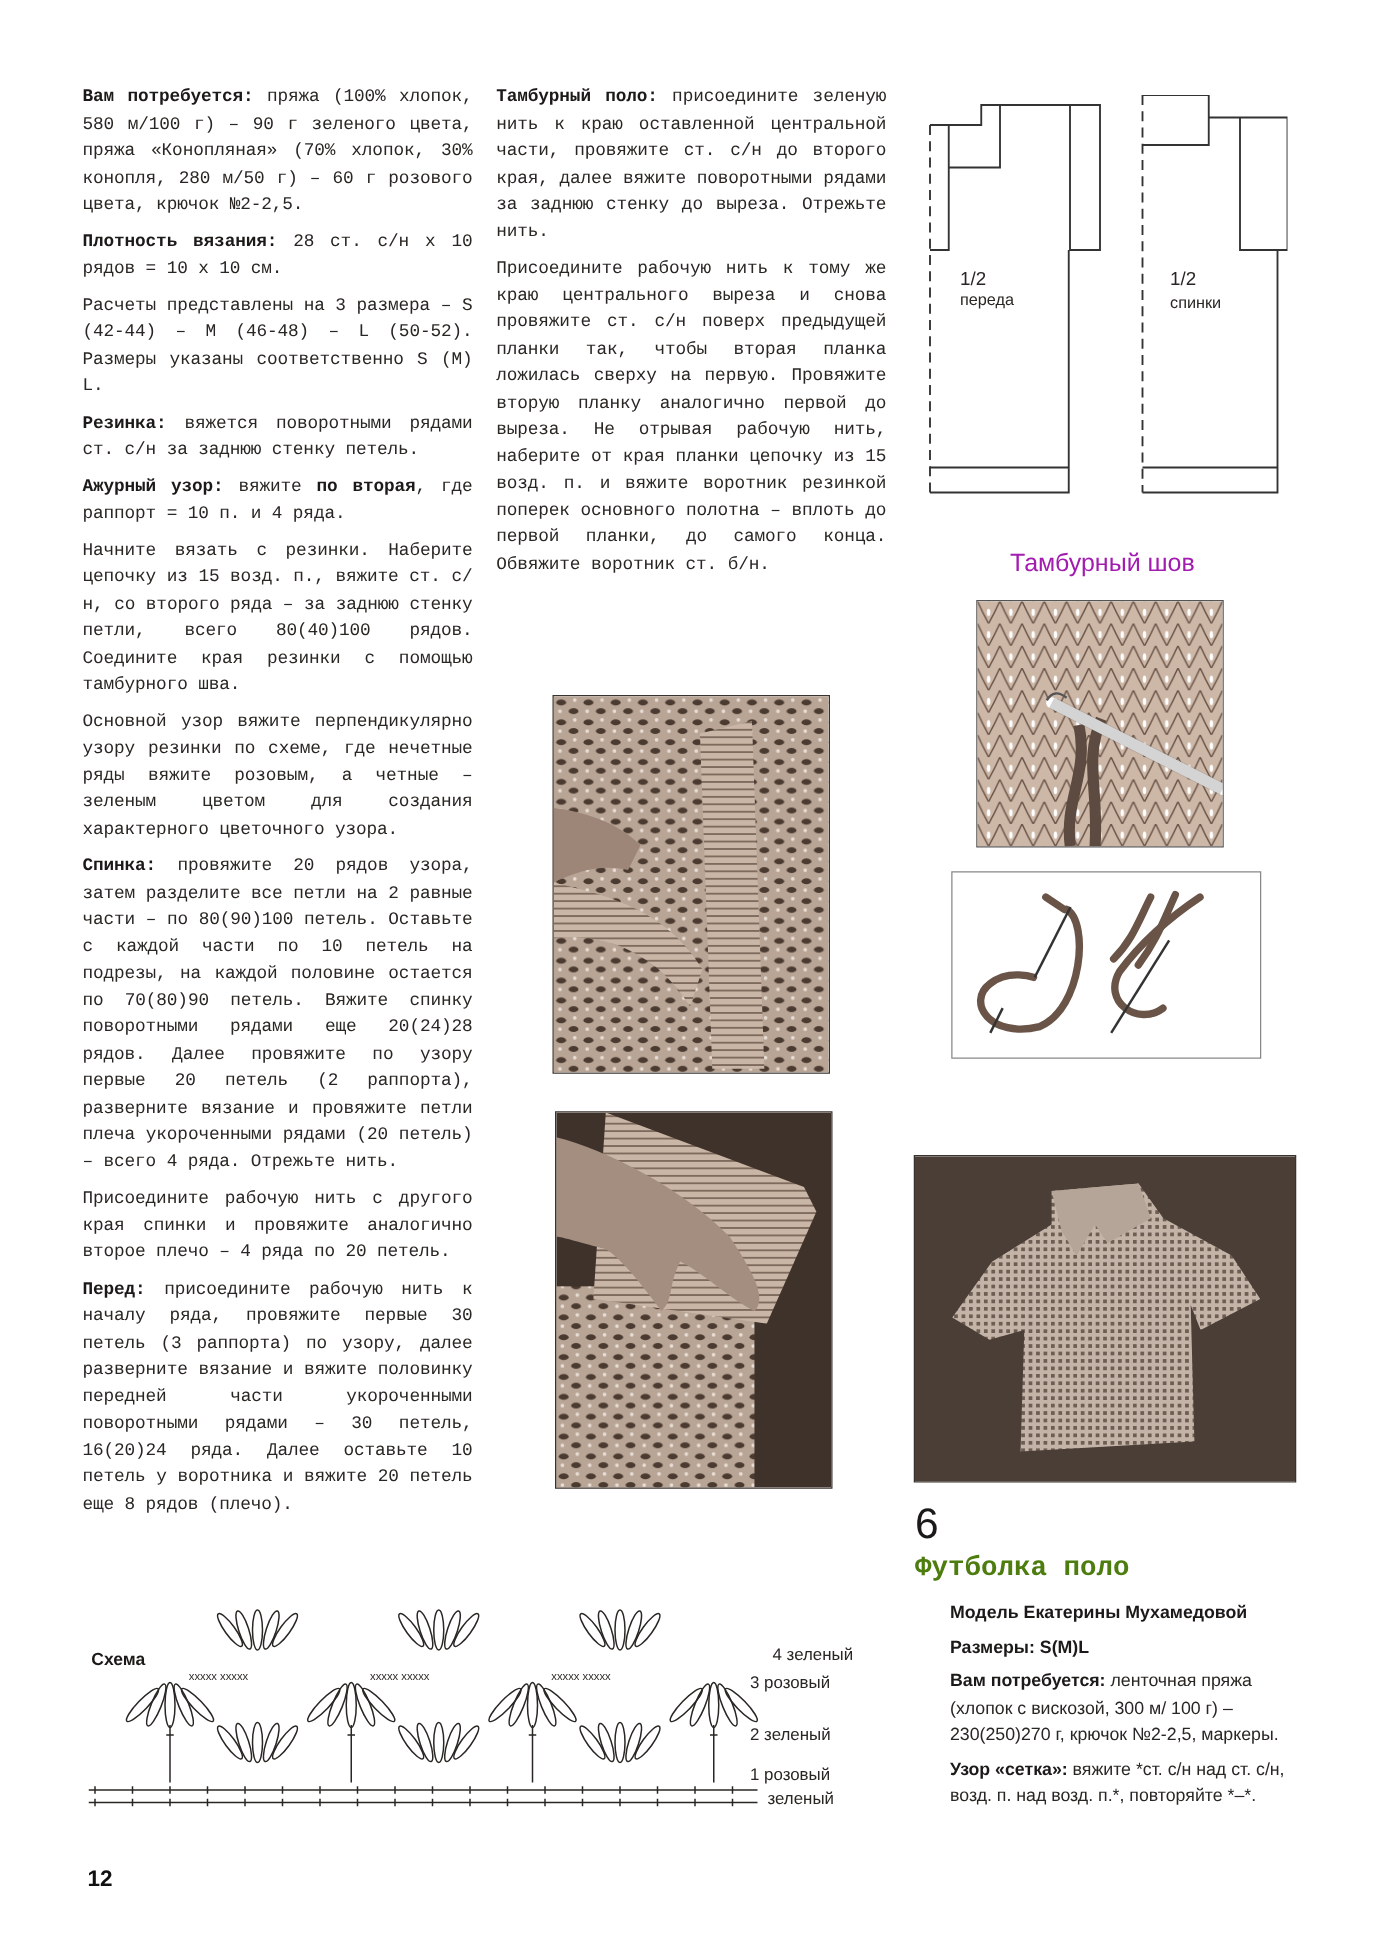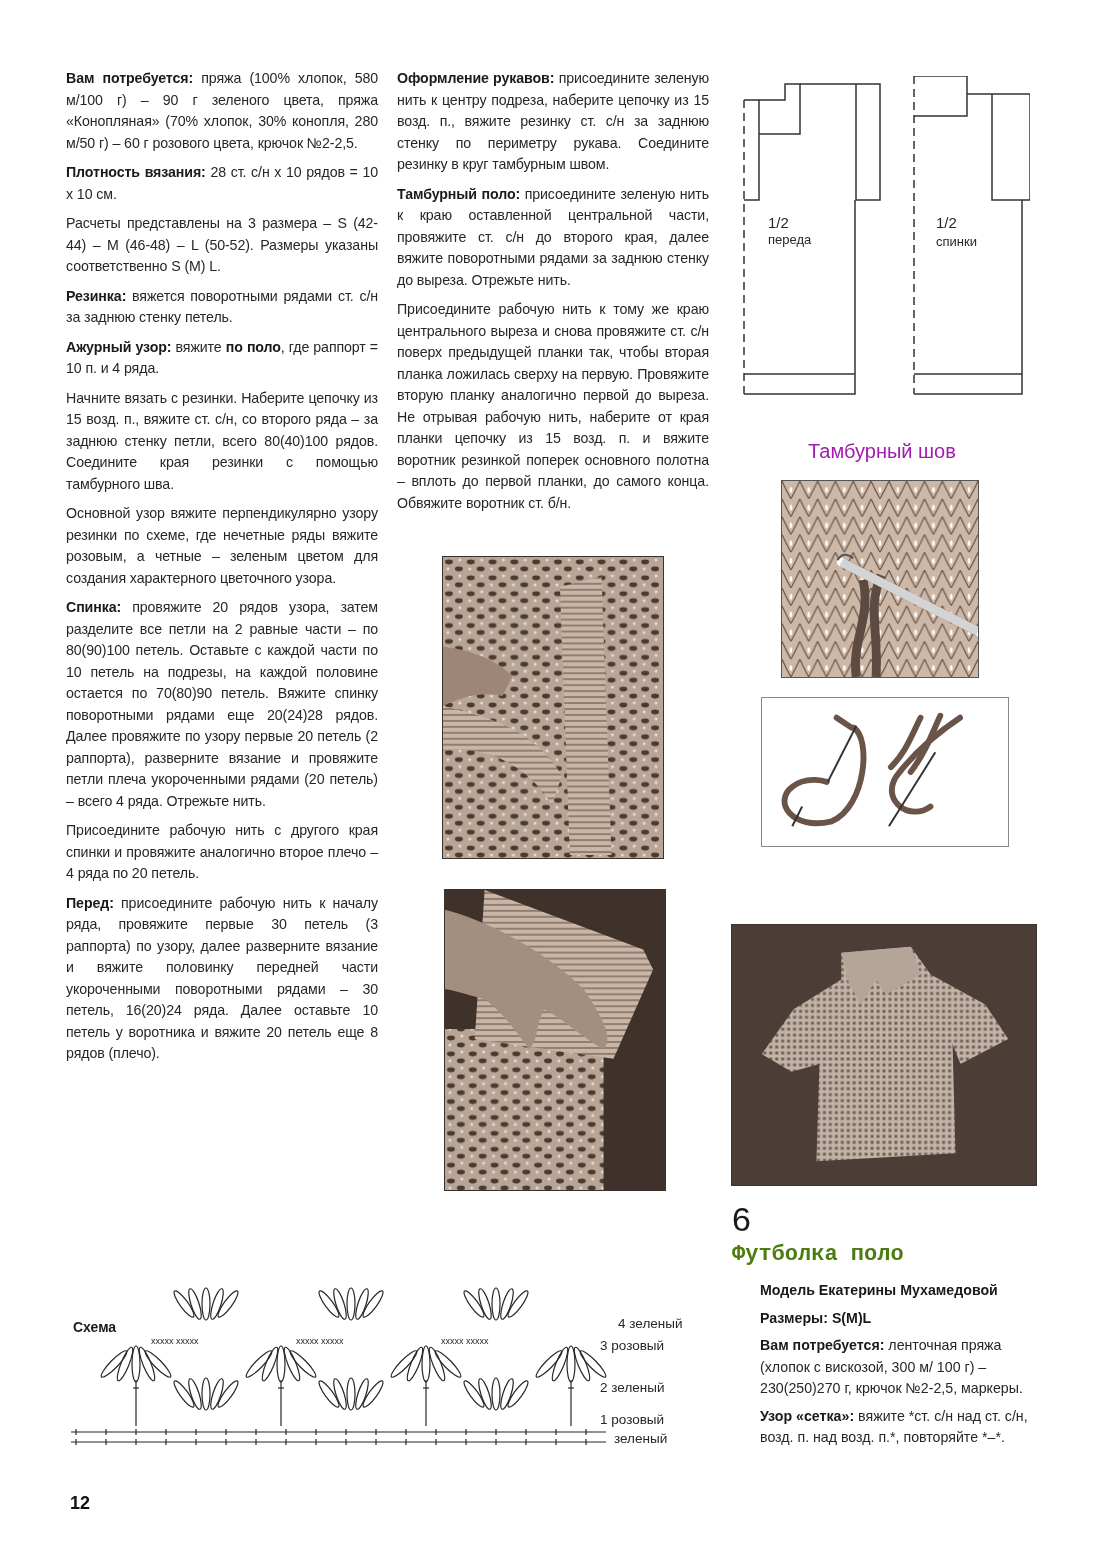--- a/index.html
+++ b/index.html
@@ -1,19 +1,19 @@
 <!DOCTYPE html>
 <html><head>
 <meta charset="utf-8">
 <style>
   * { box-sizing: border-box; margin: 0; padding: 0; }
   html, body { width: 1107px; height: 1557px; background: #ffffff; }
   body { position: relative; font-family: "Liberation Sans", "DejaVu Sans", sans-serif; color: #2a2623; overflow: hidden; }
   .col { position: absolute; font-size: 14.2px; line-height: 21.5px; letter-spacing: -0.1px; }
-  .col p { margin-bottom: 8px; }
+  .col p { margin-bottom: 8px; font-family: Liberation Mono, monospace; }
   .col b { font-weight: bold; color: #1c1a18; }
   #col1 { left: 66px; top: 68px; width: 312px; text-align: justify; }
   #col2 { left: 397px; top: 68px; width: 312px; text-align: justify; }
   .photo { position: absolute; border: 1px solid #3a322c; overflow: hidden; }
   #photo1 { left: 442px; top: 556px; width: 222px; height: 303px; }
   #photo2 { left: 444px; top: 889px; width: 222px; height: 302px; }
   #photo3 { left: 731px; top: 924px; width: 306px; height: 262px; }
   .schematic { position: absolute; left: 730px; top: 76px; width: 300px; height: 340px; }
   .label-tb { position: absolute; left: 808px; top: 440px; font-weight: normal; font-size: 20px; color: #a21caf; }
   #tambur1 { position: absolute; left: 781px; top: 480px; width: 198px; height: 198px; border: 1px solid #555; }
@@ -29,30 +29,29 @@
   #page-number { position: absolute; left: 70px; top: 1493px; font-size: 18px; font-weight: bold; color: #111; }
 </style>
 </head>
 <body>
 
 <div id="col1" class="col">
   <p><b>Вам потребуется:</b><span> пряжа (100% хлопок, 580 м/100 г) – 90 г зеленого цвета, пряжа «Конопляная» (70% хлопок, 30% конопля, 280 м/50 г) – 60 г розового цвета, крючок №2-2,5.</span></p>
   <p><b>Плотность вязания:</b><span> 28 ст. с/н х 10 рядов = 10 х 10 см.</span></p>
   <p><span>Расчеты представлены на 3 размера – S (42-44) – M (46-48) – L (50-52). Размеры указаны соответственно S (M) L.</span></p>
   <p><b>Резинка:</b><span> вяжется поворотными рядами ст. с/н за заднюю стенку петель.</span></p>
-  <p><b>Ажурный узор:</b><span> вяжите </span><b>по поло</b><span>, где раппорт = 10 п. и 4 ряда.</span></p>
+  <p><b>Ажурный узор:</b><span> вяжите </span><b>по вторая</b><span>, где раппорт = 10 п. и 4 ряда.</span></p>
   <p><span>Начните вязать с резинки. Наберите цепочку из 15 возд. п., вяжите ст. с/н, со второго ряда – за заднюю стенку петли, всего 80(40)100 рядов. Соедините края резинки с помощью тамбурного шва.</span></p>
   <p><span>Основной узор вяжите перпендикулярно узору резинки по схеме, где нечетные ряды вяжите розовым, а четные – зеленым цветом для создания характерного цветочного узора.</span></p>
   <p><b>Спинка:</b><span> провяжите 20 рядов узора, затем разделите все петли на 2 равные части – по 80(90)100 петель. Оставьте с каждой части по 10 петель на подрезы, на каждой половине остается по 70(80)90 петель. Вяжите спинку поворотными рядами еще 20(24)28 рядов. Далее провяжите по узору первые 20 петель (2 раппорта), разверните вязание и провяжите петли плеча укороченными рядами (20 петель) – всего 4 ряда. Отрежьте нить.</span></p>
   <p><span>Присоедините рабочую нить с другого края спинки и провяжите аналогично второе плечо – 4 ряда по 20 петель.</span></p>
   <p><b>Перед:</b><span> присоедините рабочую нить к началу ряда, провяжите первые 30 петель (3 раппорта) по узору, далее разверните вязание и вяжите половинку передней части укороченными поворотными рядами – 30 петель, 16(20)24 ряда. Далее оставьте 10 петель у воротника и вяжите 20 петель еще 8 рядов (плечо).</span></p>
 </div>
 
 <div id="col2" class="col">
-  <p><b>Оформление рукавов:</b><span> присоедините зеленую нить к центру подреза, наберите цепочку из 15 возд. п., вяжите резинку ст. с/н за заднюю стенку по периметру рукава. Соедините резинку в круг тамбурным швом.</span></p>
   <p><b>Тамбурный поло:</b><span> присоедините зеленую нить к краю оставленной центральной части, провяжите ст. с/н до второго края, далее вяжите поворотными рядами за заднюю стенку до выреза. Отрежьте нить.</span></p>
   <p><span>Присоедините рабочую нить к тому же краю центрального выреза и снова провяжите ст. с/н поверх предыдущей планки так, чтобы вторая планка ложилась сверху на первую. Провяжите вторую планку аналогично первой до выреза. Не отрывая рабочую нить, наберите от края планки цепочку из 15 возд. п. и вяжите воротник резинкой поперек основного полотна – вплоть до первой планки, до самого конца. Обвяжите воротник ст. б/н.</span></p>
 </div>
 
 <svg class="schematic" viewBox="0 0 300 340">
   <g fill="none" stroke="#333" stroke-width="1.5">
     <path d="M14 24 H 29 V 124 H 14"></path>
     <path d="M29 24 H 55 V 8 H 70 V 58 H 29"></path>
     <path d="M70 8 H 150 V 124 H 126 V 8"></path>
     <path d="M150 124 H 150"></path>

